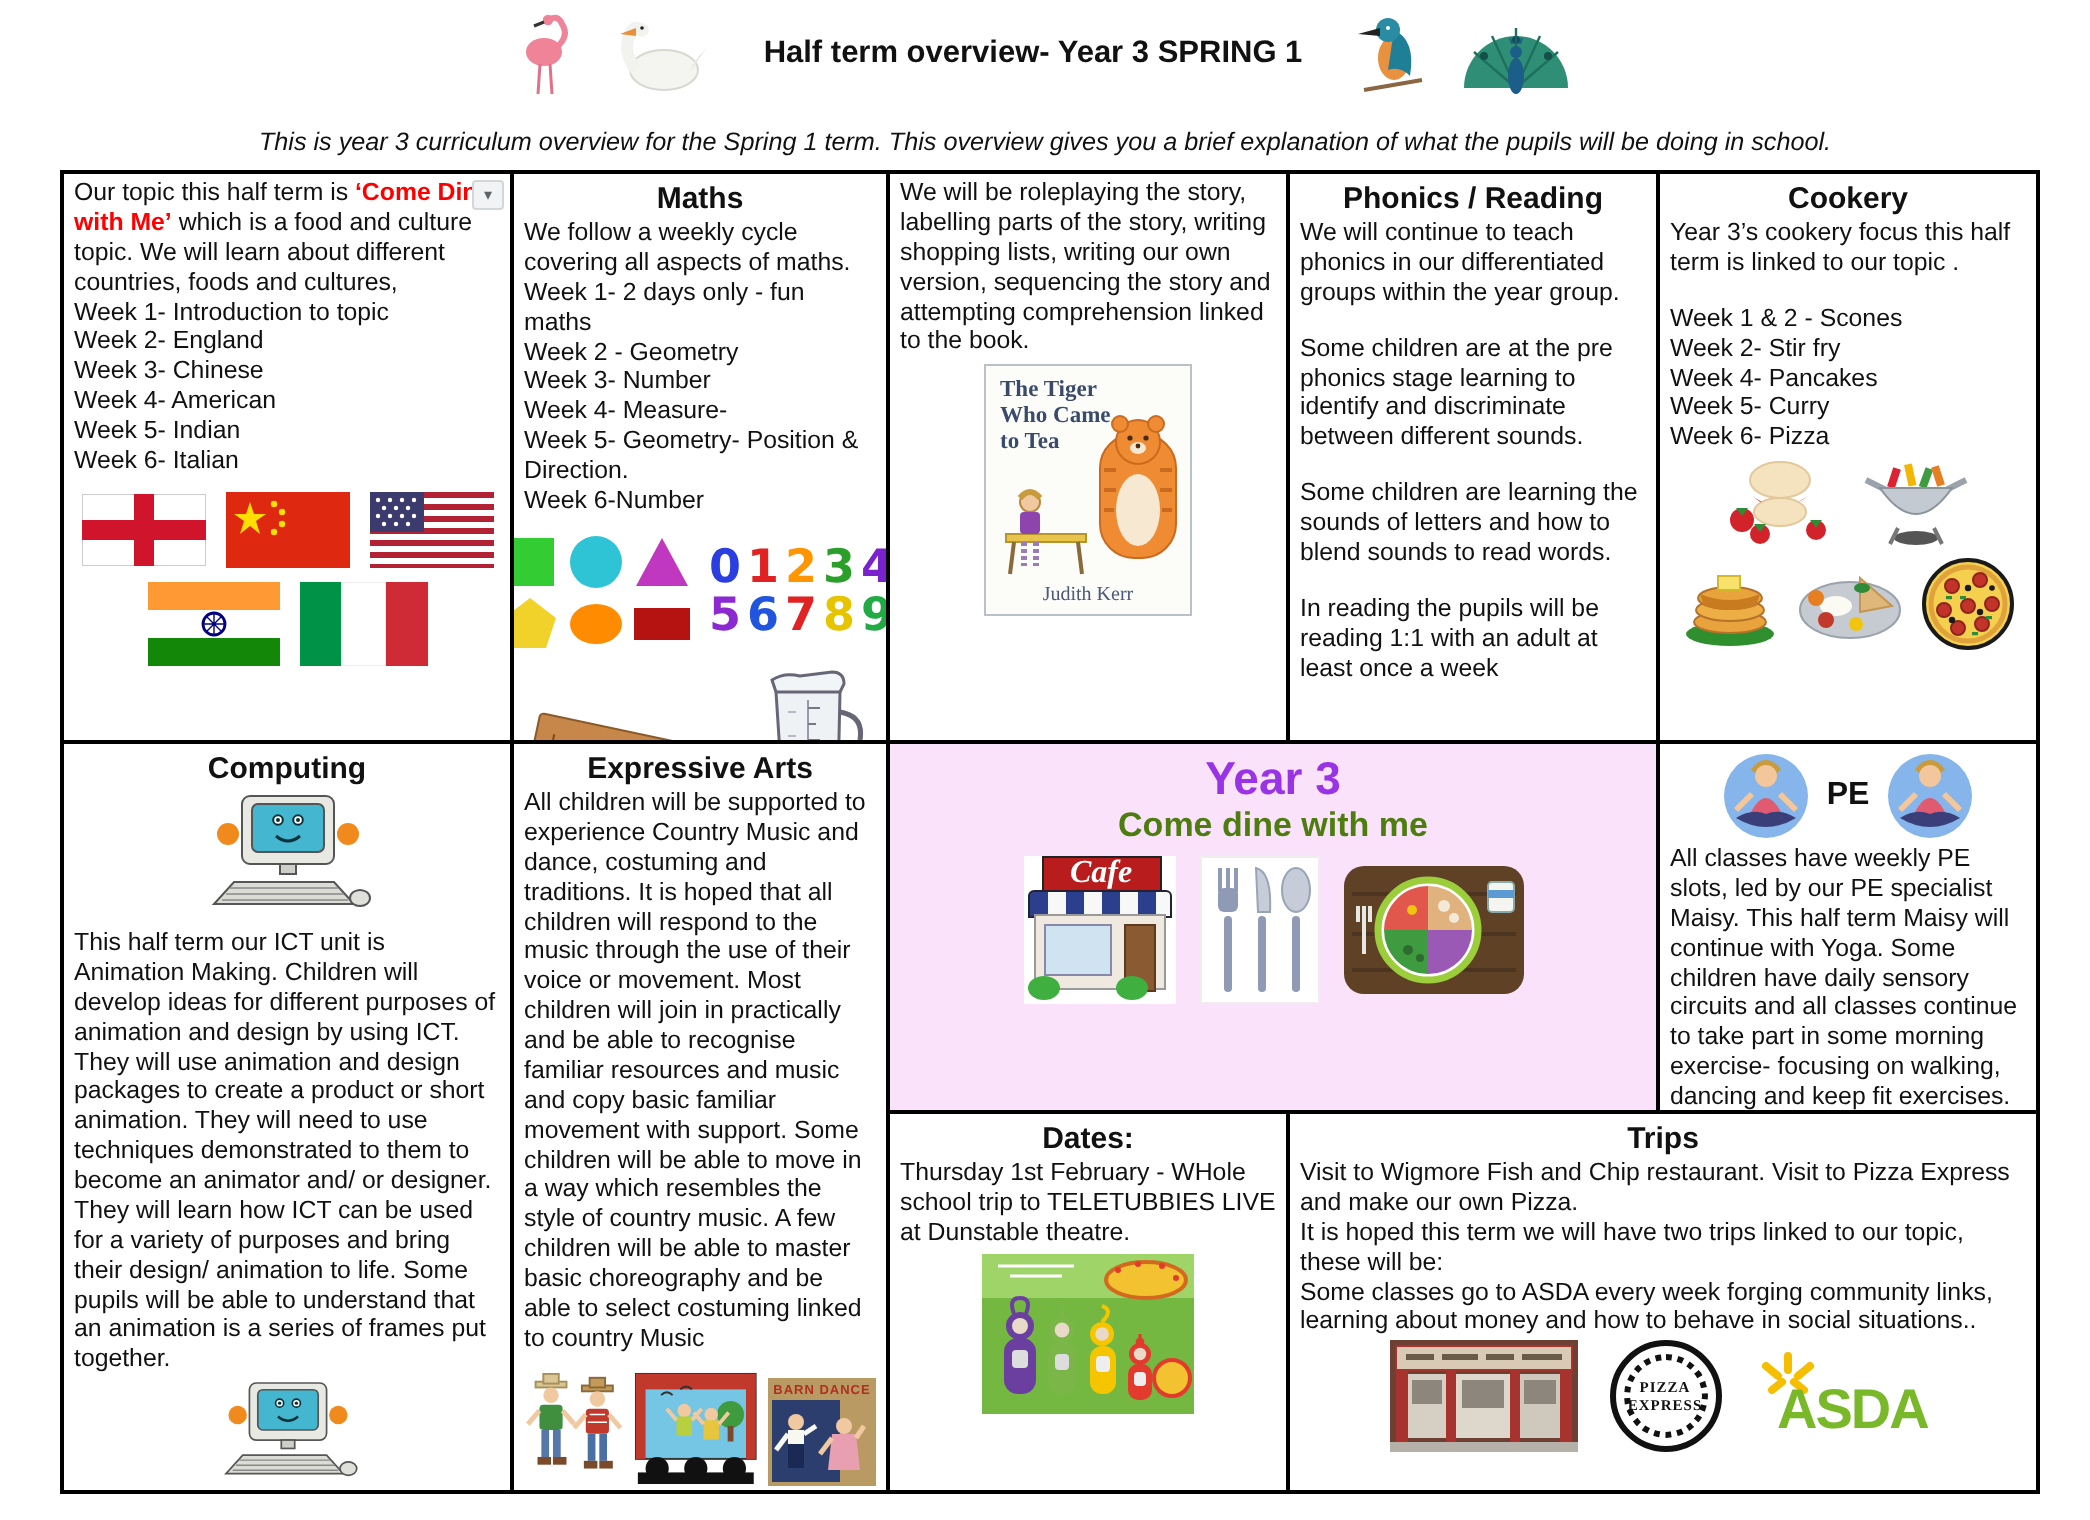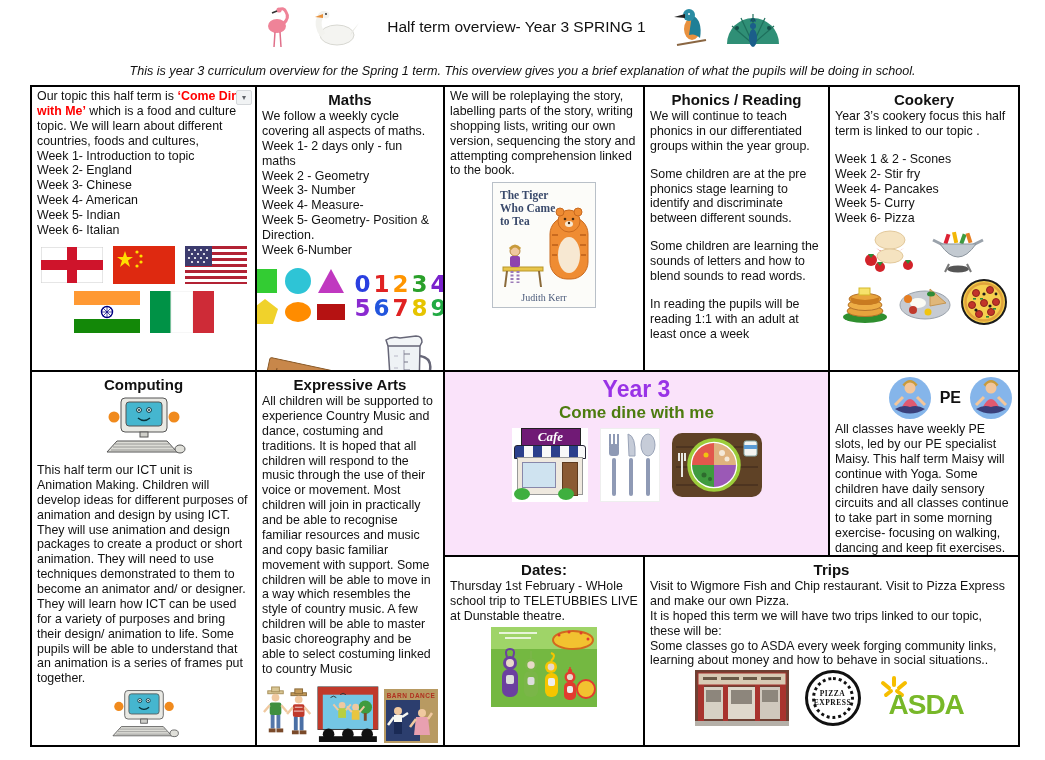--- a/index.html
+++ b/index.html
@@ -1,20 +1,20 @@
 <!DOCTYPE html>
 <html><head>
 <meta charset="utf-8">
 <style>
   html,body{margin:0;padding:0;background:#fff;}
   .page{position:relative;width:1045px;height:760px;background:#fff;overflow:hidden;
         font-family:"Liberation Sans",sans-serif;color:#111;}
   
   .header{position:absolute;top:4px;left:0;width:100%;display:flex;align-items:center;justify-content:center;gap:16px;}
-  .main-title{font-size:15.5px;font-weight:400;margin:0 12px;white-space:nowrap;}
+  .main-title{font-size:15.5px;font-weight:700;margin:0 12px;white-space:nowrap;}
   .subtitle{position:absolute;top:64px;left:0;width:100%;text-align:center;font-style:italic;font-size:12.6px;}
   
   .grid{position:absolute;left:30px;top:85px;display:grid;
         grid-template-columns:225px 188px 200px 185px 190px;
         grid-template-rows:285px 185px 190px;border:1px solid #000;}
   .cell{border:1px solid #000;padding:2px 5px;overflow:hidden;position:relative;box-sizing:border-box;}
   .cell-title{text-align:center;font-weight:700;font-size:15px;margin:2px 0 1px;}
   .txt{font-size:12.4px;line-height:1.2;}
   .line{font-size:12.4px;line-height:1.2;}
   .gap{height:13px;}
@@ -57,34 +57,34 @@
   
   .arts-imgs{display:flex;gap:5px;align-items:flex-end;margin-top:8px;justify-content:center;}
   .barn{position:relative;width:54px;height:54px;}
   .barn-label{position:absolute;top:3px;left:0;width:100%;text-align:center;color:#b03020;
               font-size:6.5px;font-weight:700;letter-spacing:.5px;}
   
   .year3{color:#9933e6;font-size:23px;font-weight:700;margin-top:2px;}
   .cdwm{font-size:17px;font-weight:700;color:#4d7c0f;}
   .center-imgs{display:flex;justify-content:center;align-items:center;gap:12px;margin:5px 0 3px;}
   .cafe{width:76px;height:74px;position:relative;background:#fff;}
-  .cafe-sign{position:absolute;top:0;left:9px;width:58px;height:16px;background:#701a75;border:1px solid #222;
-             color:#fff;font-family:"Liberation Serif",serif;font-style:italic;font-weight:700;font-size:13px;
+  .cafe-sign{position:absolute;top:0;left:9px;width:58px;height:16px;background:#b91c1c;border:1px solid #222;
+             color:#fff;font-family:"Liberation Serif",serif;font-style:italic;font-weight:700;font-size:16px;
              display:flex;align-items:center;justify-content:center;}
   .cafe-awning{position:absolute;top:17px;left:2px;right:2px;height:12px;
                background:repeating-linear-gradient(90deg,#2b3f8c 0 9px,#f8f8f8 9px 18px);
                border:1px solid #223;border-radius:3px 3px 0 0;}
   .cafe-body{position:absolute;top:29px;left:5px;right:5px;bottom:7px;background:#efe9df;border:1px solid #999;}
   .cafe-win{position:absolute;top:4px;left:4px;width:32px;height:24px;background:#cfe3f0;border:1px solid #88a;}
   .cafe-door{position:absolute;top:4px;right:4px;width:14px;height:32px;background:#8a5a33;border:1px solid #5d3a1e;}
   .bush{position:absolute;bottom:2px;width:16px;height:12px;border-radius:50%;background:#3faf3f;}
   .cutlery{width:58px;height:72px;background:#fff;border:1px solid #eee;display:flex;align-items:center;justify-content:center;}
   .spring{font-size:17px;font-weight:700;color:#000;}
   
-  .pe-head{display:flex;align-items:center;justify-content:flex-end;gap:8px;margin:2px 0;}
+  .pe-head{display:flex;align-items:center;justify-content:center;gap:8px;margin:2px 0;}
   .pe-title{font-weight:700;font-size:16px;}
   
   .tele-wrap{text-align:center;margin:3px 0;}
   
   .trip-logos{display:flex;align-items:center;justify-content:center;gap:16px;margin-top:2px;}
   .pe-logo{width:56px;height:56px;border-radius:50%;border:3px solid #111;position:relative;background:#fff;box-sizing:border-box;}
   .pe-logo-ring{position:absolute;inset:4px;border-radius:50%;border:3px dotted #111;}
   .pe-logo-txt{position:absolute;inset:0;display:flex;flex-direction:column;align-items:center;justify-content:center;
                font-family:"Liberation Serif",serif;font-weight:700;font-size:7.5px;letter-spacing:.5px;line-height:1.2;}
   .asda{position:relative;width:92px;height:46px;}

